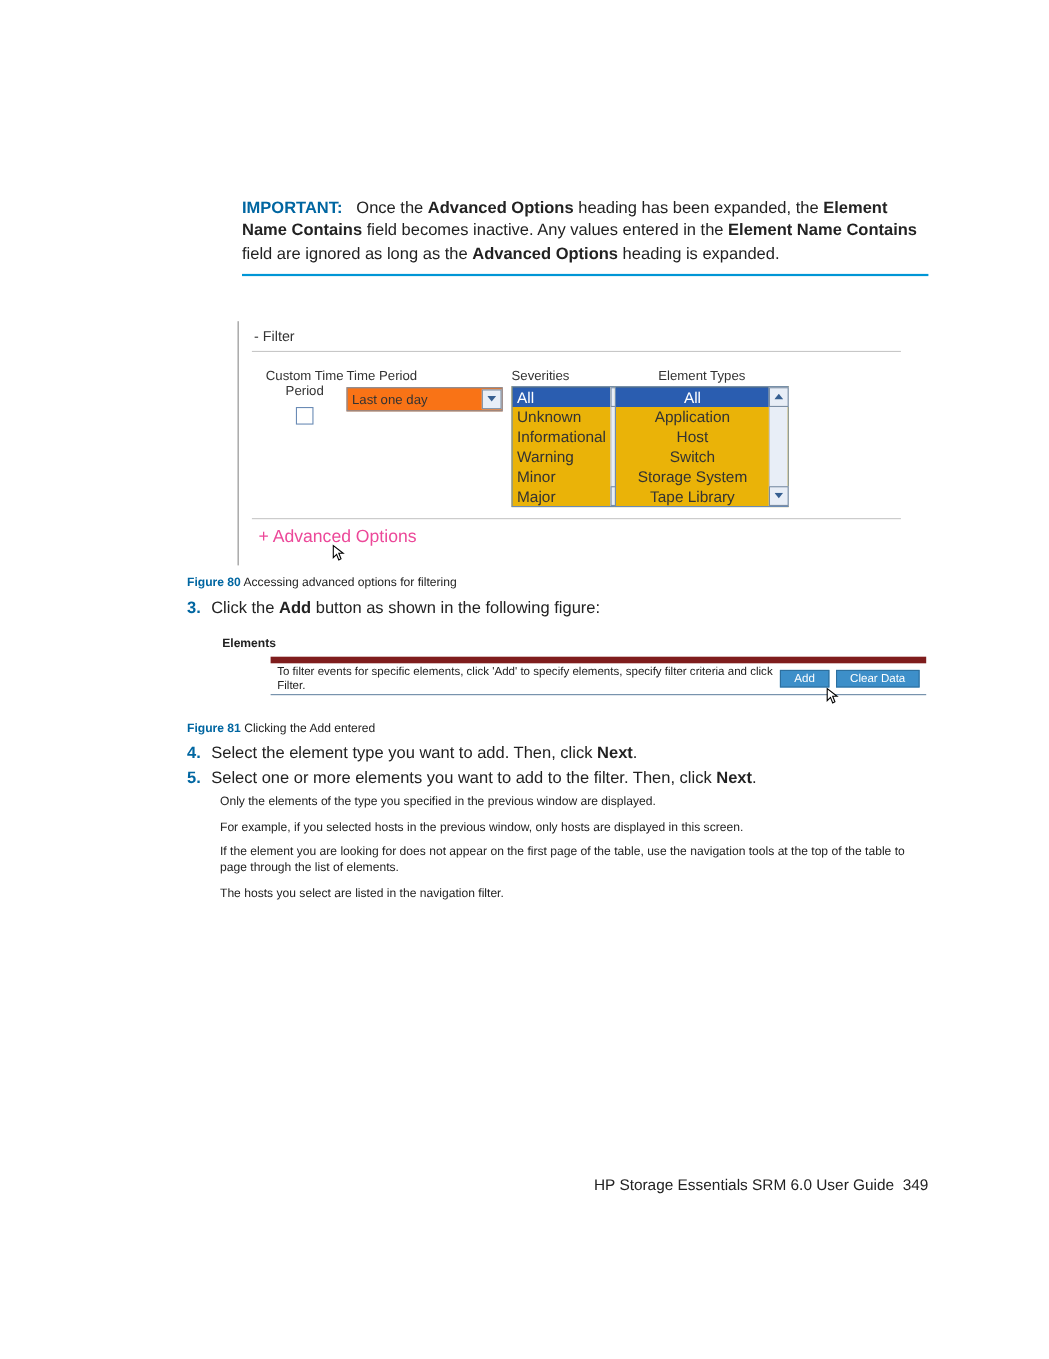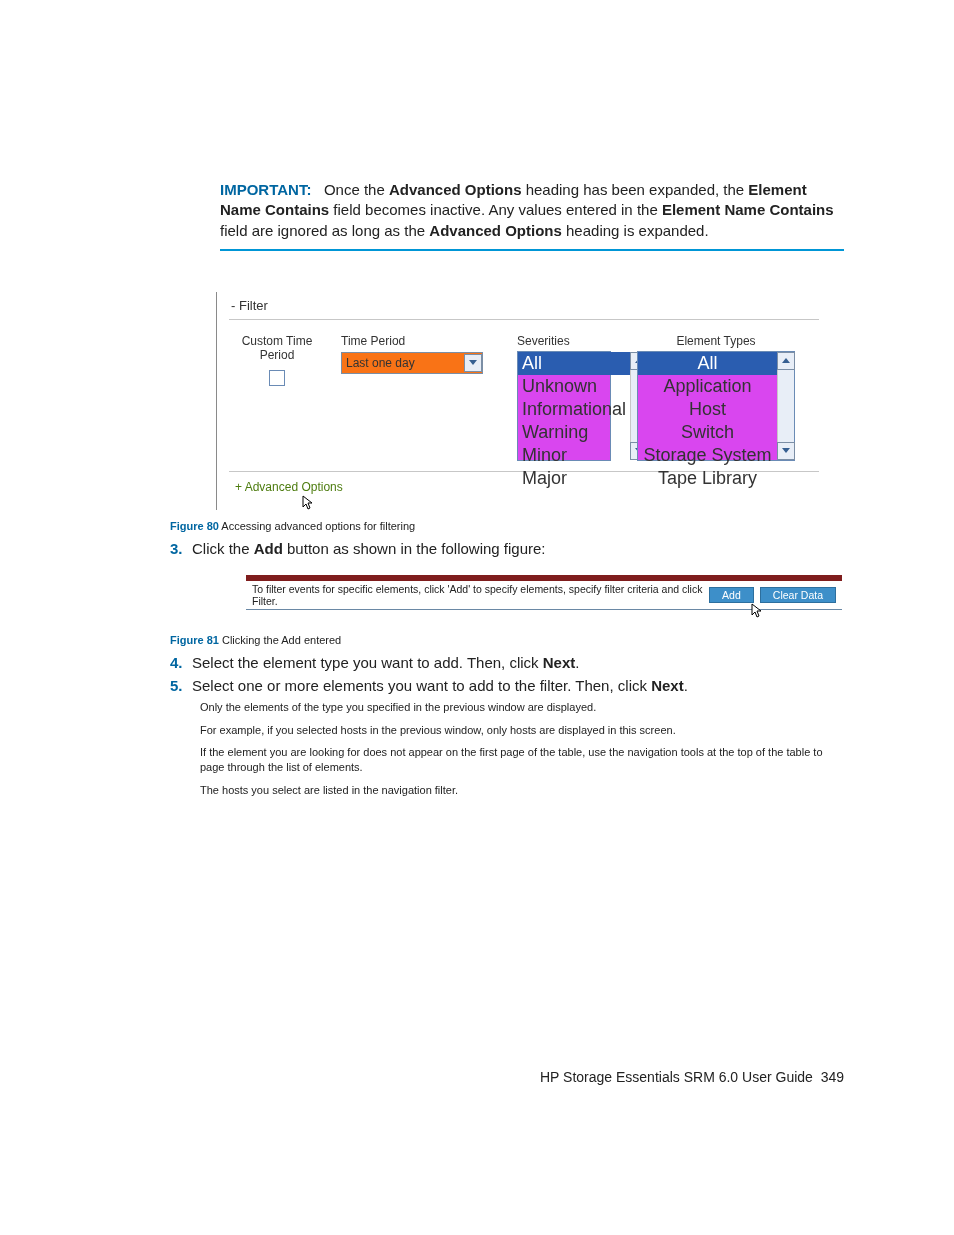--- a/index.html
+++ b/index.html
@@ -46,52 +46,51 @@
   }
   .filter-panel .inner {
     border-top: 1px solid #c7c7c7;
     border-bottom: 1px solid #c7c7c7;
     padding: 8px 0 10px 0;
     position: relative;
   }
   .filter-panel .row {
     display: flex;
     align-items: flex-start;
-    gap: 26px;
     padding: 6px 6px 0 10px;
   }
   .col-custom { width: 76px; text-align: center; }
   .col-time { width: 150px; }
   .checkbox-box {
     width: 14px; height: 14px; border: 1px solid #6a8bb5; display: inline-block;
     margin-top: 8px; background: #fff;
   }
   .combo {
     display: flex; align-items: center; border: 1px solid #7b8ea5; height: 20px;
     width: 140px; font-size: 12px; background: #f97316; margin-top: 2px;
   }
   .combo .val { flex: 1; padding: 0 4px; }
   .combo .btn, .listbox .sbtn {
     width: 16px; height: 16px; border: 1px solid #7b8ea5; background: #e8eef7;
     display: flex; align-items: center; justify-content: center; font-size: 9px; color: #365f91;
   }
   .listbox {
-    border: 1px solid #6a8bb5; height: 108px; display: flex; font-size: 18px;
-    background: #d946ef;
+    border: 1px solid #6a8bb5; height: 108px; display: flex; font-size: 14px;
+    background: #eab308;
   }
   .listbox .items { flex: 1; }
   .listbox .item { padding: 1px 4px; }
   .listbox .item.sel { background: #2a5db0; color: #fff; }
   .listbox .scroll { width: 16px; border-left: 1px solid #c7c7c7; background: #e8eef7;
     display: flex; flex-direction: column; justify-content: space-between; align-items: center; }
   .col-sev { width: 94px; }
   .col-et  { width: 158px; text-align: center; }
   .col-head { font-size: 12px; padding-bottom: 3px; }
   .adv-opt {
-    color: #4d7c0f; font-size: 12px; padding: 8px 0 0 6px; position: relative;
+    color: #ec4899; font-size: 16px; padding: 8px 0 0 6px; position: relative;
   }
   .cursor-svg { position: absolute; left: 68px; top: 22px; }
   .fig-caption { font-size: 11px; margin: 10px 0 8px 0; }
   .fig-caption .num { color: #0066a1; font-weight: bold; }
   .step-line { font-size: 15px; margin: 4px 0 6px 0; display: flex; }
   .step-num { color: #0066a1; font-weight: bold; width: 22px; }
   .indent-block { margin-left: 30px; font-size: 11px; line-height: 1.35; }
   .indent-block p { margin: 3px 0 8px 0; }
   
   .elements-panel {
@@ -216,20 +215,21 @@
   <div class="fig-caption">
     <span class="num">Figure 80</span><span> Accessing advanced options for filtering</span>
   </div>
 
   <div class="step-line">
     <span class="step-num">3.</span>
     <span><span>Click the </span><span class="bold">Add</span><span> button as shown in the following figure:</span></span>
   </div>
 
   <div class="elements-panel">
+    <div class="hdr2">Elements</div>
     <div class="bar">
       <span class="txt">To filter events for specific elements, click 'Add' to specify elements, specify filter criteria and click Filter.</span>
       <span class="pill-btn cursor2">
         <span>Add</span>
         <svg width="18" height="20" viewBox="0 0 18 20">
           <path d="M6 2 L6 13 L9 10 L11 15 L13 14 L11 9 L15 9 Z" fill="#fff" stroke="#000" stroke-width="1"></path>
         </svg>
       </span>
       <span class="pill-btn">Clear Data</span>
     </div>

